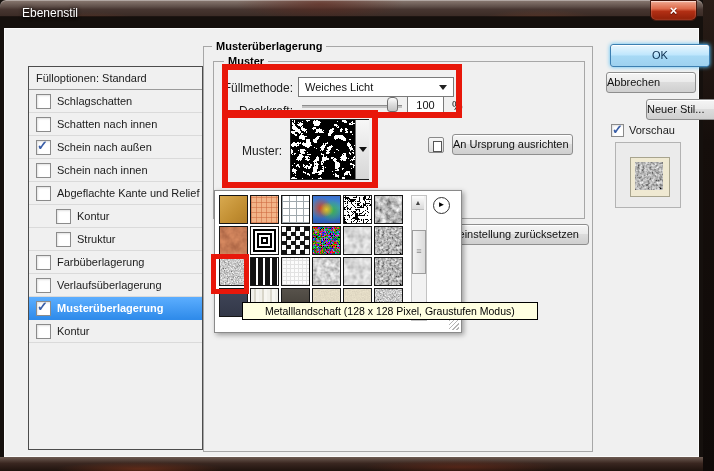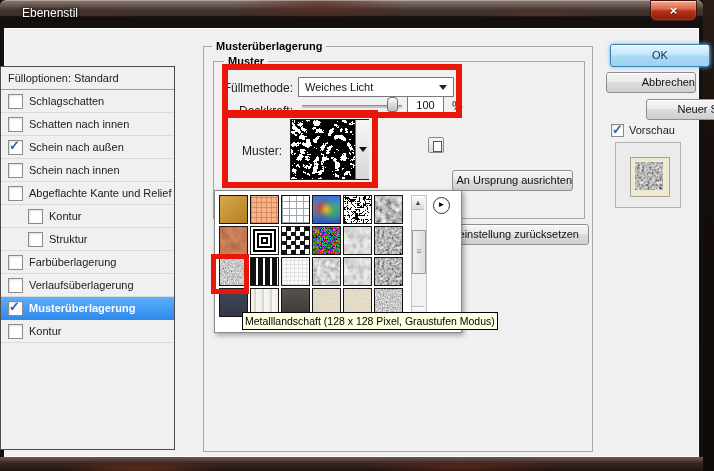--- a/index.html
+++ b/index.html
@@ -27,21 +27,21 @@
     background:
       radial-gradient(120px 10px at 140px 12px, rgba(150,60,30,.5), transparent 70%),
       radial-gradient(140px 10px at 460px 10px, rgba(120,45,25,.5), transparent 70%),
       linear-gradient(180deg,#6d5b52 0%,#3a2720 45%,#1f130e 100%);}
   #desktop-right{left:703px;top:0;width:11px;height:471px;
     background:linear-gradient(180deg,#2a1d17,#150e0b 30%,#0f0a08);}
 
   
   #styles-header{left:15px;top:40px;width:175px;height:23px;border:1px solid #4c4c4c;
     background:#f0f0f0;font-size:11px;line-height:21px;padding-left:8px;color:#111;}
-  #sidebar-list{left:0;top:66px;width:175px;height:384px;border:1px solid #4c4c4c;background:#f0f0f0;}
+  #sidebar-list{left:28px;top:66px;width:175px;height:384px;border:1px solid #4c4c4c;background:#f0f0f0;}
   .side-row{position:relative;height:23px;display:flex;align-items:center;padding-left:7px;
     border-bottom:1px solid #dadada;font-size:11px;color:#1b1b1b;box-sizing:border-box;}
   .side-row.fill-opts{border-bottom:1px solid #9b9b9b;}
   .side-row.indent{padding-left:27px;}
   .side-row.selected{background:linear-gradient(180deg,#5caeff,#2f8bea);color:#fff;font-weight:bold;border-bottom:1px solid #2f8bea;}
   .cb{width:13px;height:13px;background:#fff;border:1px solid #8b8b8b;margin-right:6px;position:relative;
     box-shadow:inset 1px 1px 2px rgba(0,0,0,.12);flex:0 0 auto;}
   .cb .tick{position:absolute;left:0px;top:-3px;color:#3b5fa8;font-size:13px;font-weight:bold;}
 
   
@@ -66,23 +66,23 @@
   #pattern-widget{left:290px;top:119px;width:79px;height:61px;border:1px solid #1c1c1c;background:#fff;}
   #pattern-thumb{position:absolute;left:0;top:0;width:64px;height:59px;overflow:hidden;background:#fff;}
   #pattern-dd{position:absolute;left:64px;top:0;width:13px;height:59px;border-left:1px solid #6f6f6f;
     background:linear-gradient(180deg,#f7f7f7,#d7d7d7);}
   #pattern-dd .arr{position:absolute;left:3px;top:27px;width:0;height:0;
     border-left:4px solid transparent;border-right:4px solid transparent;border-top:5px solid #111;}
   #new-pattern-btn{left:428px;top:137px;width:16px;height:16px;border:1px solid #8a8a8a;border-radius:2px;
     background:linear-gradient(180deg,#f7f7f7,#dcdcdc);}
   #new-pattern-btn .page{position:absolute;left:4px;top:3px;width:7px;height:9px;background:#fff;border:1px solid #555;}
 
-  .win-btn{border:1px solid #8e8e8e;border-radius:3px;font-size:11px;color:#111;text-align:right;
+  .win-btn{border:1px solid #8e8e8e;border-radius:3px;font-size:11px;color:#111;text-align:left;
     background:linear-gradient(180deg,#f5f5f5,#ebebeb 45%,#dcdcdc 50%,#cfcfcf);box-shadow:inset 0 1px 0 #fff;}
-  #align-btn{left:452px;top:134px;width:121px;height:21px;line-height:19px;margin-top:36px;}
+  #align-btn{left:452px;top:134px;width:121px;height:21px;line-height:19px;}
   #reset-btn{left:436px;top:224px;width:153px;height:21px;line-height:19px;text-align:right;padding-right:9px;z-index:2;}
 
   
   #ok-btn{left:610px;top:44px;width:100px;height:23px;line-height:21px;border:1px solid #3c7fb1;border-radius:3px;
     background:linear-gradient(180deg,#eaf6fd,#bee6fd 48%,#a7d9f5 52%,#9ed1ef);box-shadow:0 0 4px #59c0f5, inset 0 1px 0 #fff;
     font-size:11px;text-align:center;color:#0b2e4f;}
   #cancel-btn{left:606px;top:72px;width:90px;height:21px;line-height:19px;}
   #newstyle-btn{left:606px;top:99px;width:90px;height:21px;line-height:19px;margin-left:40px;}
   #preview-check{left:611px;top:124px;}
   #preview-label{left:629px;top:124px;font-size:11px;}
@@ -136,22 +136,22 @@
       inset 0 0 0 8px #000,inset 0 0 0 10px #fff,inset 0 0 0 12px #000;}
   .sw-dark-weave{width:100%;height:100%;background:linear-gradient(180deg,#57524b,#3d3932);}
 
   
   .red-ann{border:6px solid #e8170a;z-index:40;pointer-events:none;}
   #ann-blend{left:222px;top:64px;width:240px;height:54px;}
   #ann-pattern{left:222px;top:110px;width:156px;height:78px;}
   #ann-swatch{left:211px;top:254px;width:38px;height:40px;border-width:5px;}
 
   
-  #tooltip{left:242px;top:312px;height:18px;background:#ffffe1;border:1px solid #000;z-index:60;
-    font-size:10.5px;line-height:16px;padding:0 2px;white-space:nowrap;color:#000;}
+  #tooltip{left:242px;top:302px;height:18px;background:#ffffe1;border:1px solid #000;z-index:60;
+    font-size:10.5px;line-height:16px;padding:0 22px;white-space:nowrap;color:#000;}
 </style>
 </head>
 <body>
 
 <svg width="0" height="0" style="position:absolute">
   <defs>
     <filter id="fMetal" x="0" y="0" width="1" height="1">
       <feTurbulence type="fractalNoise" baseFrequency="0.7" numOctaves="2" seed="8"></feTurbulence>
       <feColorMatrix type="saturate" values="0"></feColorMatrix>
       <feComponentTransfer>

